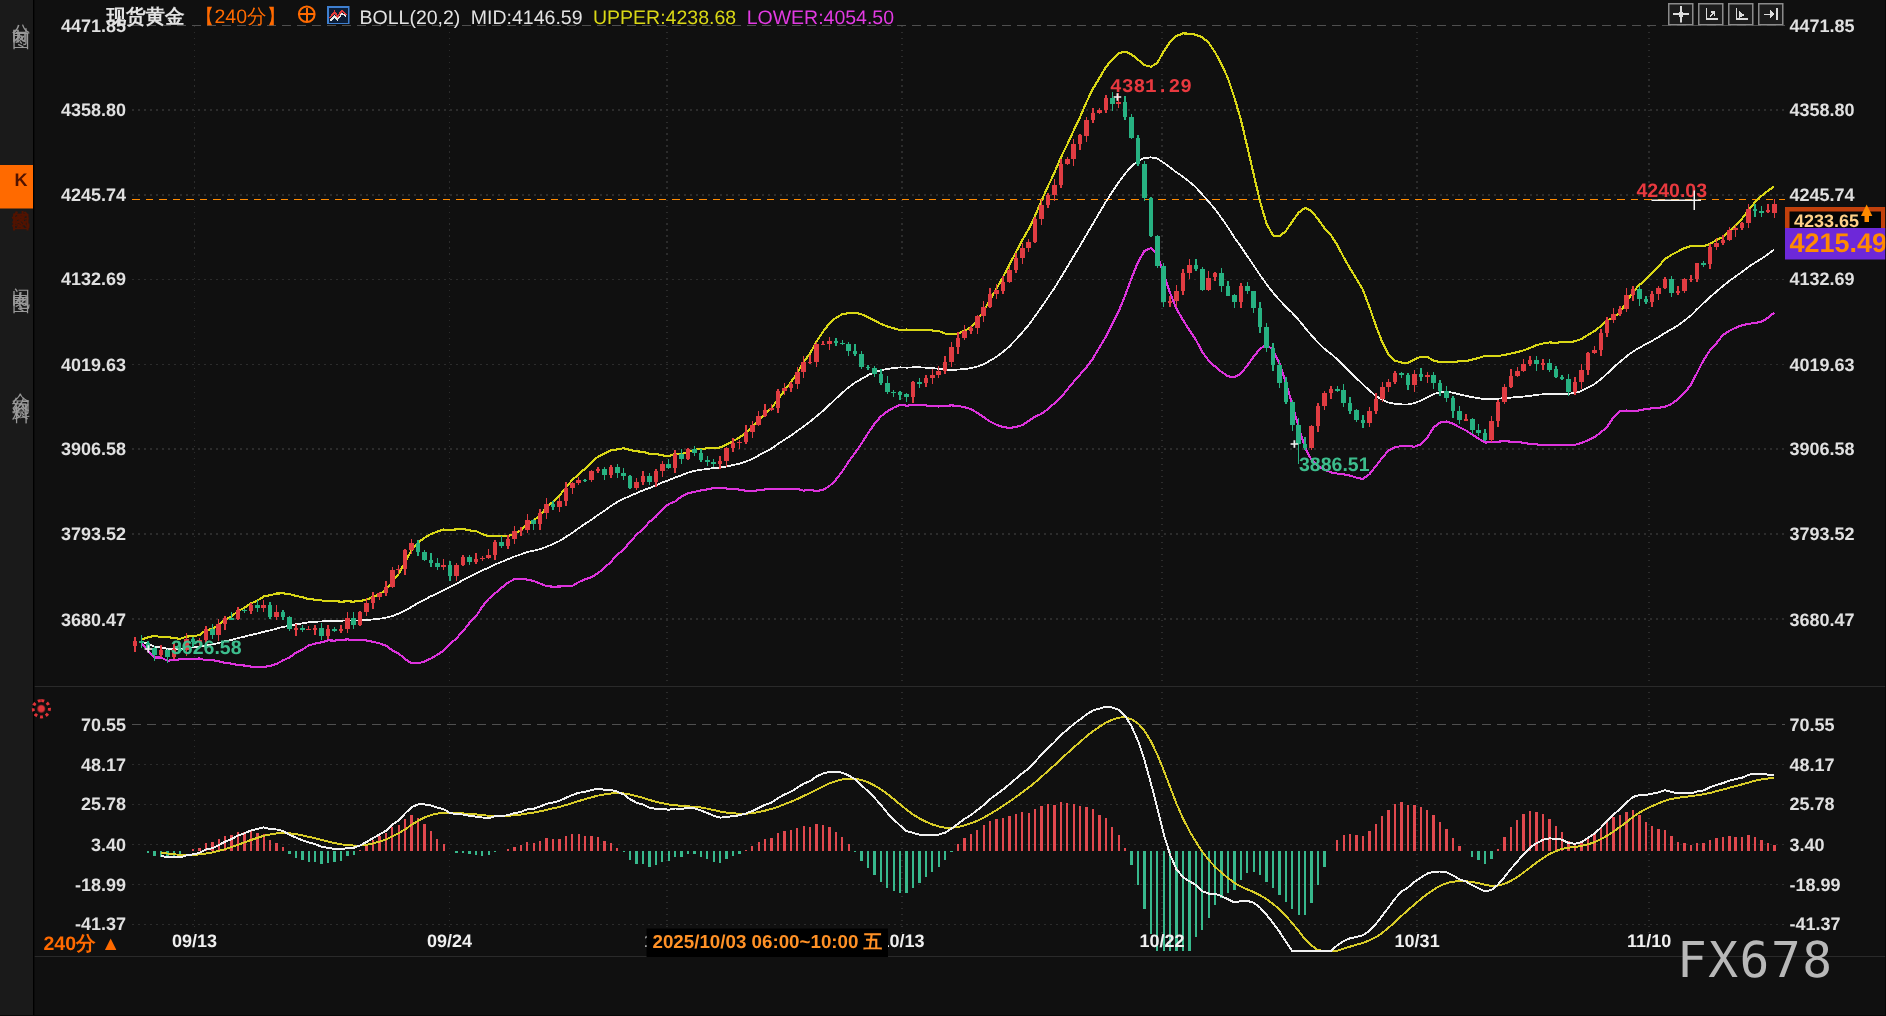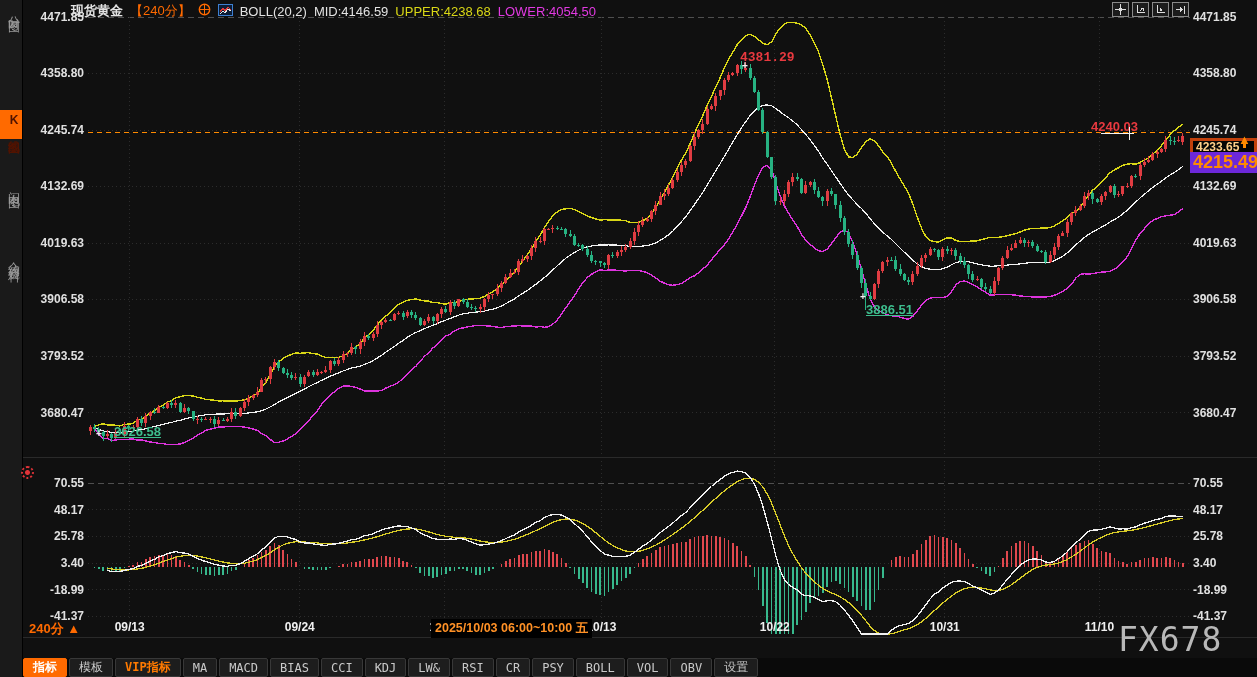--- a/index.html
+++ b/index.html
@@ -22,21 +22,21 @@
         align-items:center;justify-content:center;cursor:pointer;}
   
   .ylab{position:absolute;left:0;width:84px;text-align:right;color:#e0e0e0;font-size:12px;font-weight:bold;}
   .yrlab{position:absolute;left:1193px;width:62px;text-align:left;color:#e0e0e0;font-size:12px;font-weight:bold;}
   
   #mhdr{left:88px;top:462px;display:flex;gap:9px;font-size:13px;color:#e8e8e8;white-space:nowrap;}
   #sunicon{left:21px;top:466px;width:9px;height:9px;border:2px dotted #e03338;border-radius:50%;
            background:radial-gradient(circle,#e03338 0 2px,transparent 3px);}
   
   .ann{position:absolute;font-size:13px;font-weight:bold;white-space:nowrap;}
-  .red{color:#e8393f;} .grn{color:#3dbd8d;text-decoration:underline;}
+  .red{color:#e8393f;} .grn{color:#3dbd8d;}
   .mark{position:absolute;color:#f0f0f0;font-size:10px;font-weight:bold;}
   
   #xh-h{left:1101px;top:133px;width:33px;height:1px;background:#f5f5f5;}
   #xh-v{left:1129px;top:127px;width:1px;height:13px;background:#f5f5f5;}
   
   #tag1{left:1190px;top:138px;width:58px;height:13px;border:3px solid #c2410c;background:#050505;
         color:#ffd089;font-size:12px;font-weight:bold;line-height:12px;padding-left:3px;overflow:hidden;}
   #tag2{left:1190px;top:152px;background:#6d28d9;color:#ff8a00;font-size:18px;font-weight:bold;padding:0 3px;}
   #uparrow{left:1238px;top:133px;color:#ff8a00;font-size:13px;line-height:13px;}
   #uparrow .stem{display:block;width:3px;height:5px;background:#ff8a00;margin:-3px auto 0;}
@@ -972,31 +972,13 @@
   <div id="daterow" class="abs">
     <span id="period">
       <span>240分</span> <span>▲</span>
     </span>
     <span id="dlabs"><span class="dlab" style="left: 129.686px;">09/13</span><span class="dlab" style="left: 299.721px;">09/24</span><span class="dlab" style="left: 444.525px;">10/03</span><span class="dlab" style="left: 601.396px;">10/13</span><span class="dlab" style="left: 774.722px;">10/22</span><span class="dlab" style="left: 944.757px;">10/31</span><span class="dlab" style="left: 1099.43px;">11/10</span></span>
     <span id="xtip">2025/10/03 06:00~10:00 五</span>
   </div>
 
   <div id="wmark" class="abs">FX678</div>
 
-  <div id="toolbar" class="abs">
-      <div class="tbtn active">指标</div>
-      <div class="tbtn">模板</div>
-      <div class="tbtn vip">VIP指标</div>
-      <div class="tbtn">MA</div>
-      <div class="tbtn">MACD</div>
-      <div class="tbtn">BIAS</div>
-      <div class="tbtn">CCI</div>
-      <div class="tbtn">KDJ</div>
-      <div class="tbtn">LW&amp;</div>
-      <div class="tbtn">RSI</div>
-      <div class="tbtn">CR</div>
-      <div class="tbtn">PSY</div>
-      <div class="tbtn">BOLL</div>
-      <div class="tbtn">VOL</div>
-      <div class="tbtn">OBV</div>
-      <div class="tbtn">设置</div>
-    </div>
 </div>
 
 </body></html>

